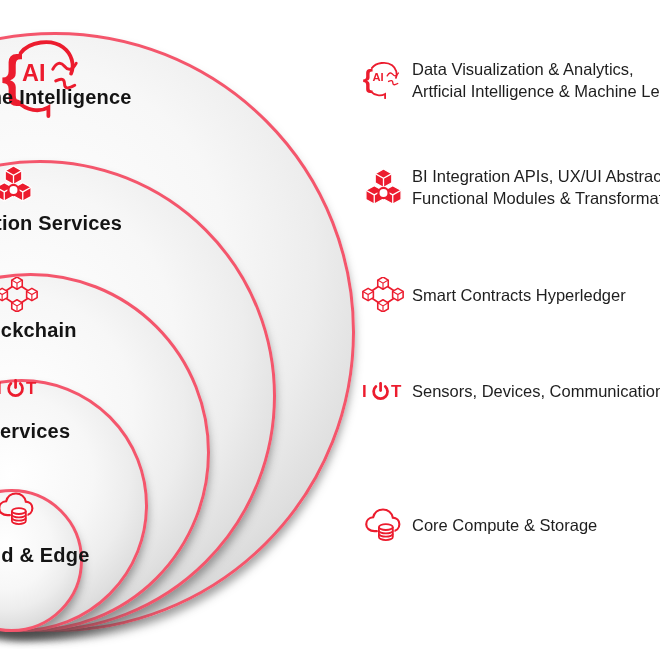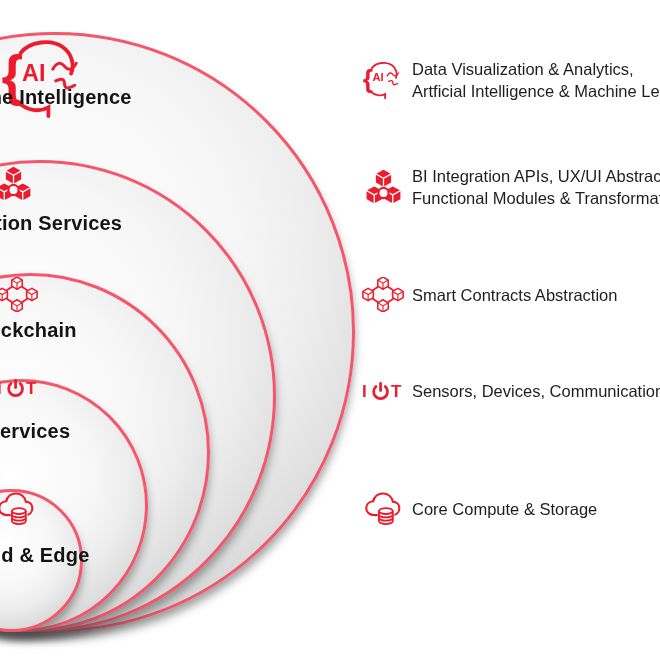--- a/index.html
+++ b/index.html
@@ -152,36 +152,36 @@
     </span>
   </div>
 
   <div class="legend-row" style="top:277px;">
     <span class="legend-icon">
       <svg width="42" height="35" viewBox="0 0 48 40">
           <use href="#sym-chain"></use>
         </svg>
     </span>
     <span class="legend-text">
-      <span style="display:block">Smart Contracts Abstraction</span>
+      <span style="display:block">Smart Contracts Hyperledger</span>
     </span>
   </div>
 
   <div class="legend-row" style="top:380px;">
     <span class="legend-icon">
       <svg width="42" height="18" viewBox="0 0 52 22">
           <use href="#sym-iot"></use>
         </svg>
     </span>
     <span class="legend-text">
       <span style="display:block">Sensors, Devices, Communication</span>
     </span>
   </div>
 
-  <div class="legend-row" style="top:491px;">
+  <div class="legend-row" style="top:507px;">
     <span class="legend-icon">
       <svg width="38" height="36" viewBox="0 0 46 44">
           <use href="#sym-cloud"></use>
         </svg>
     </span>
     <span class="legend-text">
       <span style="display:block">Core Compute &amp; Storage</span>
     </span>
   </div>
 

